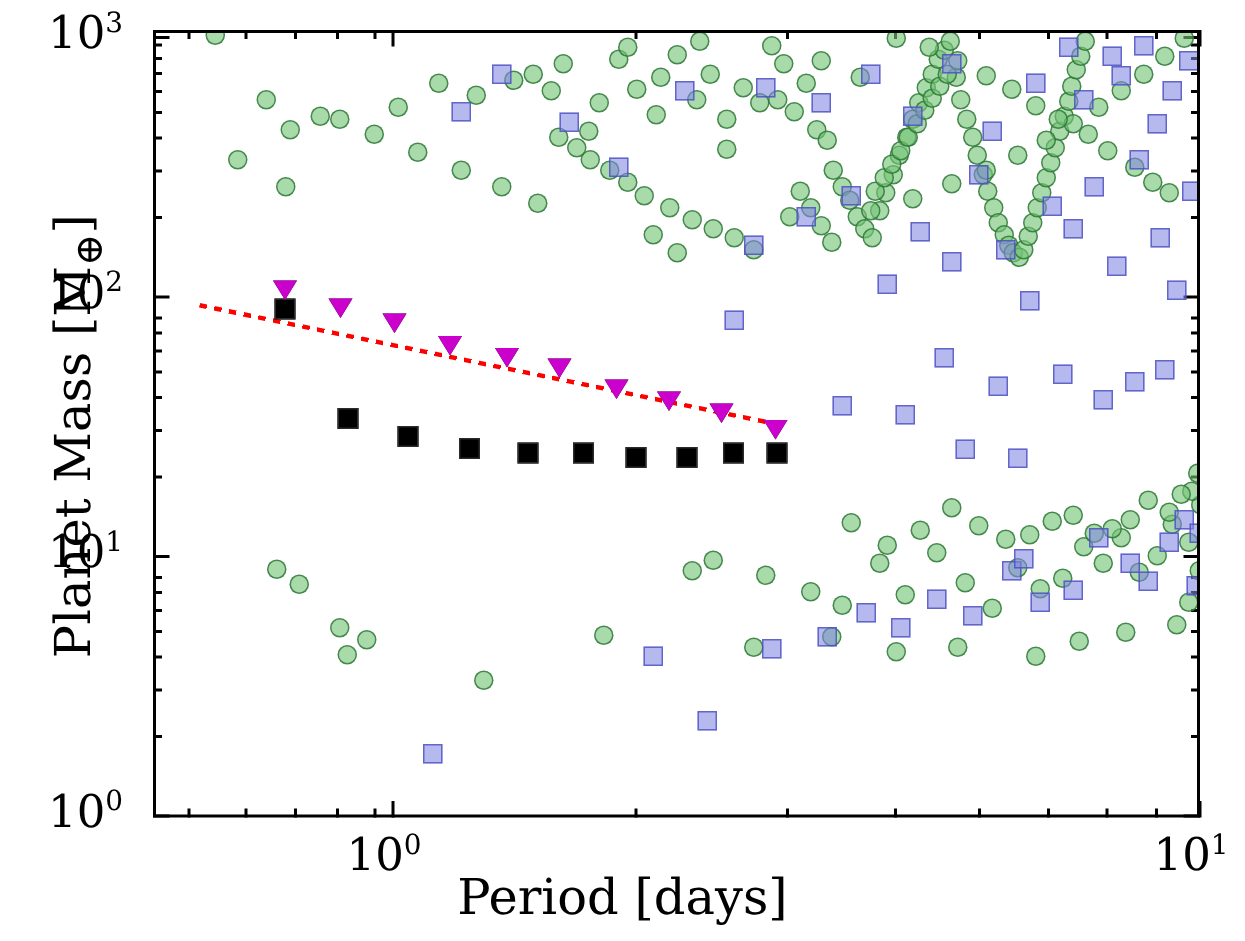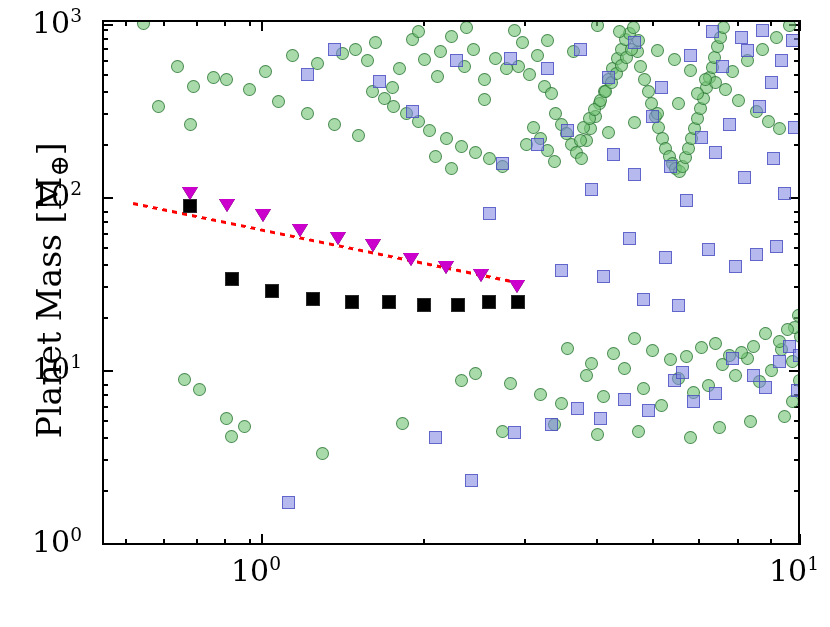--- a/index.html
+++ b/index.html
@@ -419,16 +419,17 @@
     </div>
   <div id="ticklabels">
       <div class="tlab" style="left: 231px; top: 555px;">10<sup>0</sup></div>
       <div class="tlab" style="left: 769px; top: 555px;">10<sup>1</sup></div>
       <div class="tlab" style="left: 32px; top: 526px;">10<sup>0</sup></div>
       <div class="tlab" style="left: 32px; top: 353px;">10<sup>1</sup></div>
       <div class="tlab" style="left: 32px; top: 180px;">10<sup>2</sup></div>
       <div class="tlab" style="left: 32px; top: 7px;">10<sup>3</sup></div>
     </div>
 
+  <div id="xtitle">Period [days]</div>
 
   <div id="ytitle"><span>Planet Mass [M</span><span class="earth">⊕</span><span>]</span></div>
 
 </div>
 
 </body></html>

